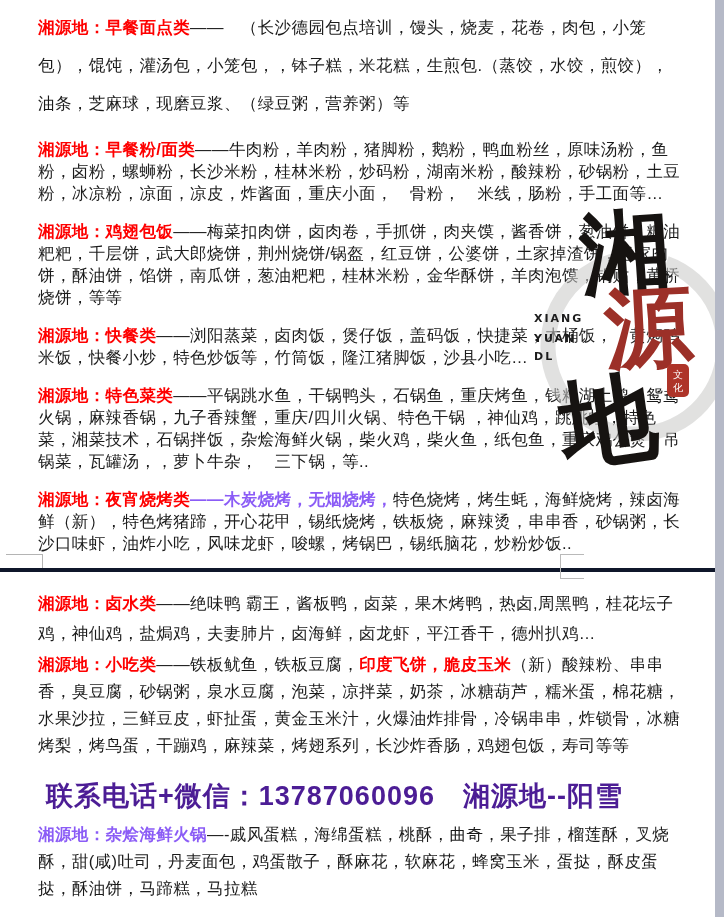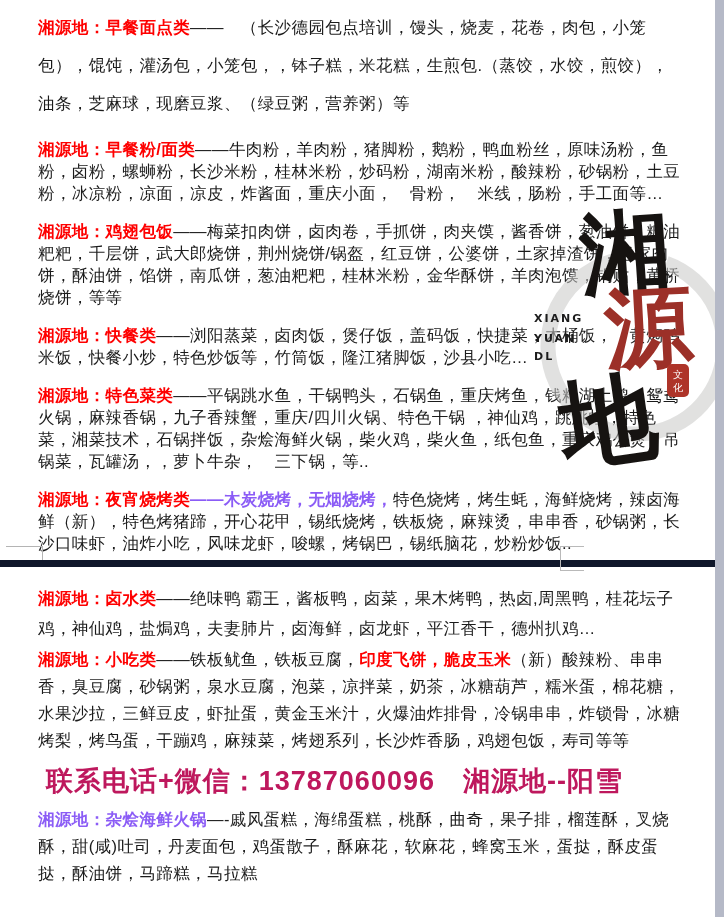--- a/index.html
+++ b/index.html
@@ -1,31 +1,31 @@
 <!DOCTYPE html>
 <html><head>
 <meta charset="utf-8">
 <style>
   html,body{margin:0;padding:0;background:#fff;}
   .pages{position:relative;width:724px;min-height:917px;background:#ffffff;
          font-family:"Liberation Sans","DejaVu Sans",sans-serif;color:#1b1b1b;overflow:hidden;}
   .gutter{position:absolute;right:0;top:0;width:9px;height:100%;background:#b5b9c7;z-index:20;}
   .page{position:relative;box-sizing:border-box;width:715px;}
-  .page1{padding:8px 30px 6px 38px;border-bottom:7px solid #0f172a;min-height:474px;}
+  .page1{padding:8px 30px 14px 38px;border-bottom:4px solid #0f172a;min-height:474px;}
   .page2{padding:16px 30px 6px 38px;}
   p{margin:0;font-size:16.5px;letter-spacing:.4px;word-break:break-all;}
   .p-loose{line-height:38px;margin-bottom:2px;}
   .p-t{line-height:22px;margin-top:16px;}
   .p-m{line-height:27px;margin-top:3px;}
   .p-braise{line-height:30px;}
   .red-b{color:#fe0000;font-weight:bold;}
   .blk{color:#1b1b1b;}
   .blk-b{color:#8b5cf6;font-weight:bold;}
-  .contact{color:#be185d;font-weight:bold;font-size:27px;line-height:34px;
-           letter-spacing:1px;padding-left:8px;margin:10px 0 8px;word-break:keep-all;}
+  .contact{color:#4c1d95;font-weight:bold;font-size:27px;line-height:34px;
+           letter-spacing:1px;padding-left:8px;margin:20px 0 8px;word-break:keep-all;}
   .mark{position:absolute;z-index:6;}
   .mark-left{left:6px;bottom:0;width:36px;height:13px;border-top:1px solid #b4b4b4;border-right:1px solid #b4b4b4;}
   .mark-right{left:560px;bottom:-11px;width:23px;height:23px;border-top:1px solid #b9b9b9;
               border-left:1px solid #b9b9b9;border-bottom:1px solid #b9b9b9;}
   .watermark{position:absolute;left:518px;top:188px;width:206px;height:292px;z-index:5;pointer-events:none;}
   .wm-char{font-family:"DejaVu Serif","Liberation Serif",serif;font-weight:bold;}
   .wm-pinyin{font-family:"DejaVu Sans","Liberation Sans",sans-serif;font-weight:bold;letter-spacing:2px;}
 </style>
 </head>
 <body>

